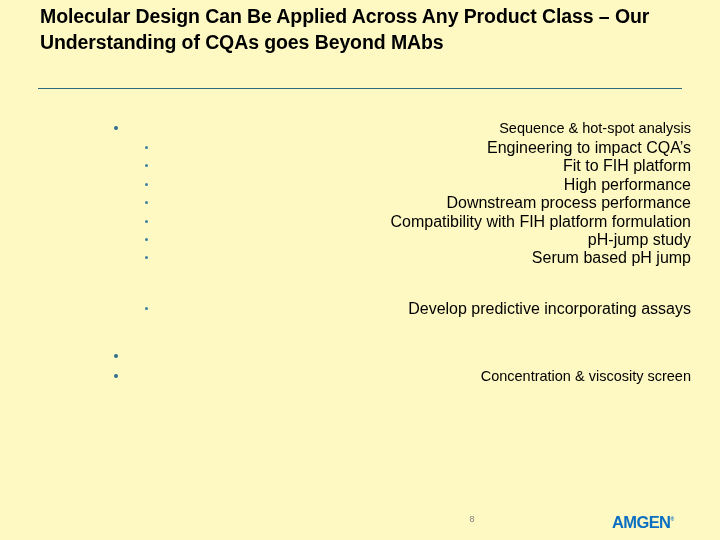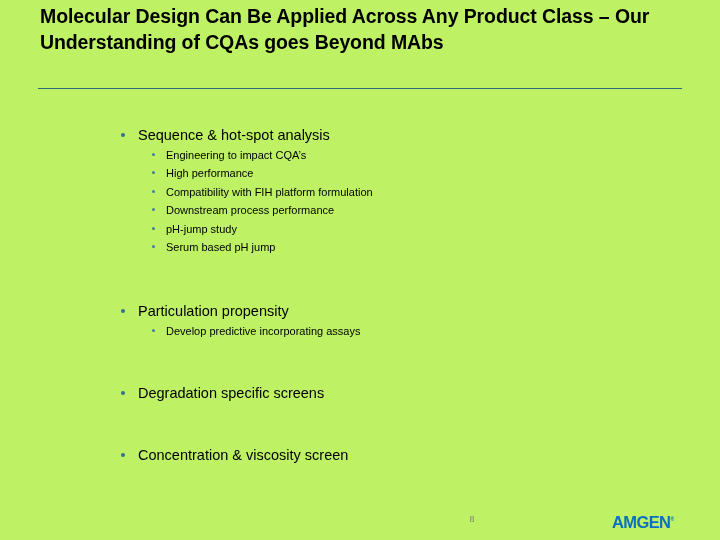--- a/index.html
+++ b/index.html
@@ -14,21 +14,21 @@
     overflow: hidden;
     font-family: "Liberation Sans", sans-serif;
     color: #000000;
     -webkit-font-smoothing: none;
   }
 
   
   .slide {
     position: absolute;
     inset: 0;
-    background: #bef264;
+    background: #fef9c3;
   }
 
   
   .title-block {
     position: absolute;
     left: 40px;
     top: 4px;
     width: 648px;
   }
   .slide-title {
@@ -52,21 +52,21 @@
   }
 
   
   .body-block {
     position: absolute;
     left: 100px;
     top: 110px;
     width: 600px;
   }
 
-  .group { margin: 16px; }
+  .group { margin: 9px; text-align: right; }
 
   
   .l1 {
     position: relative;
     padding-left: 22px;
     font-size: 14.5px;
     line-height: 19px;
     color: #000000;
   }
   .l1 > .dot {
@@ -81,21 +81,21 @@
   .l1 > .txt { display: inline; }
 
   
   .l2list {
     margin: 1px 0 0 0;
     padding: 0;
   }
   .l2 {
     position: relative;
     padding-left: 50px;
-    font-size: 11px;
+    font-size: 16px;
     line-height: 18.4px;
     color: #000000;
   }
   .l2 > .dot {
     position: absolute;
     left: 36px;
     top: 7px;
     width: 3px;
     height: 3px;
     background: #3d7fa0;
@@ -155,62 +155,61 @@
         <span class="dot"></span>
         <span class="txt">Sequence &amp; hot-spot analysis</span>
       </div>
       <div class="l2list">
         <div class="l2">
           <span class="dot"></span>
           <span class="txt">Engineering to impact CQA’s</span>
         </div>
         <div class="l2">
           <span class="dot"></span>
+          <span class="txt">Fit to FIH platform</span>
+        </div>
+        <div class="l2">
+          <span class="dot"></span>
           <span class="txt">High performance</span>
         </div>
         <div class="l2">
           <span class="dot"></span>
+          <span class="txt">Downstream process performance</span>
+        </div>
+        <div class="l2">
+          <span class="dot"></span>
           <span class="txt">Compatibility with FIH platform formulation</span>
         </div>
         <div class="l2">
           <span class="dot"></span>
-          <span class="txt">Downstream process performance</span>
-        </div>
-        <div class="l2">
-          <span class="dot"></span>
           <span class="txt">pH-jump study</span>
         </div>
         <div class="l2">
           <span class="dot"></span>
           <span class="txt">Serum based pH jump</span>
         </div>
       </div>
     </div>
 
     <div class="gap-lg"></div>
+
+    <div class="group">
+      <div class="l2list">
+        <div class="l2">
+          <span class="dot"></span>
+          <span class="txt">Develop predictive incorporating assays</span>
+        </div>
+      </div>
+    </div>
+
+    <div class="gap-md"></div>
 
     <div class="group">
       <div class="l1">
         <span class="dot"></span>
-        <span class="txt">Particulation propensity</span>
-      </div>
-      <div class="l2list">
-        <div class="l2">
-          <span class="dot"></span>
-          <span class="txt">Develop predictive incorporating assays</span>
-        </div>
-      </div>
-    </div>
-
-    <div class="gap-md"></div>
-
-    <div class="group">
-      <div class="l1">
-        <span class="dot"></span>
-        <span class="txt">Degradation specific screens</span>
       </div>
     </div>
 
     <div class="gap-md"></div>
 
     <div class="group">
       <div class="l1">
         <span class="dot"></span>
         <span class="txt">Concentration &amp; viscosity screen</span>
       </div>

